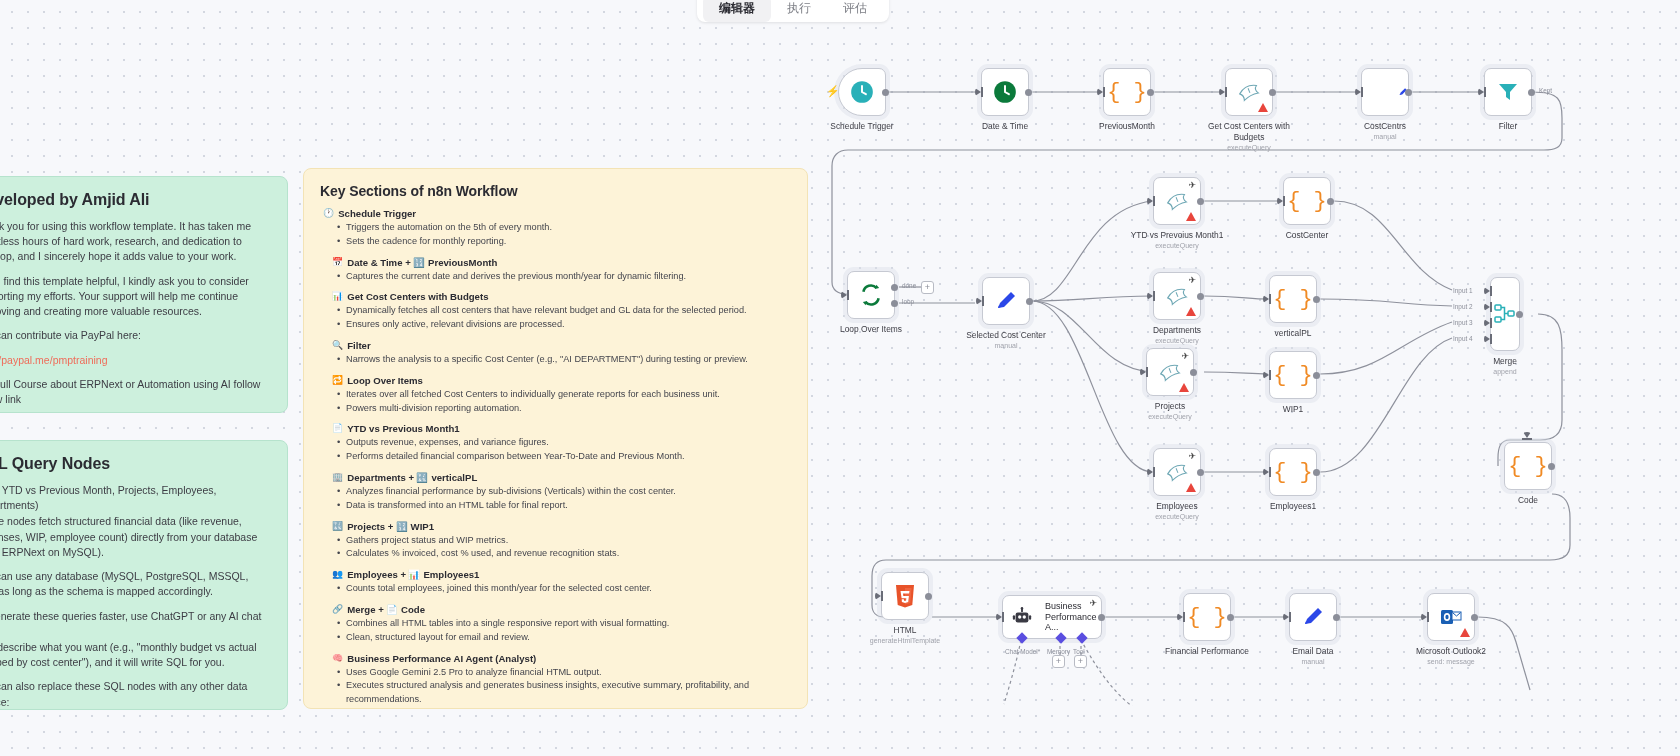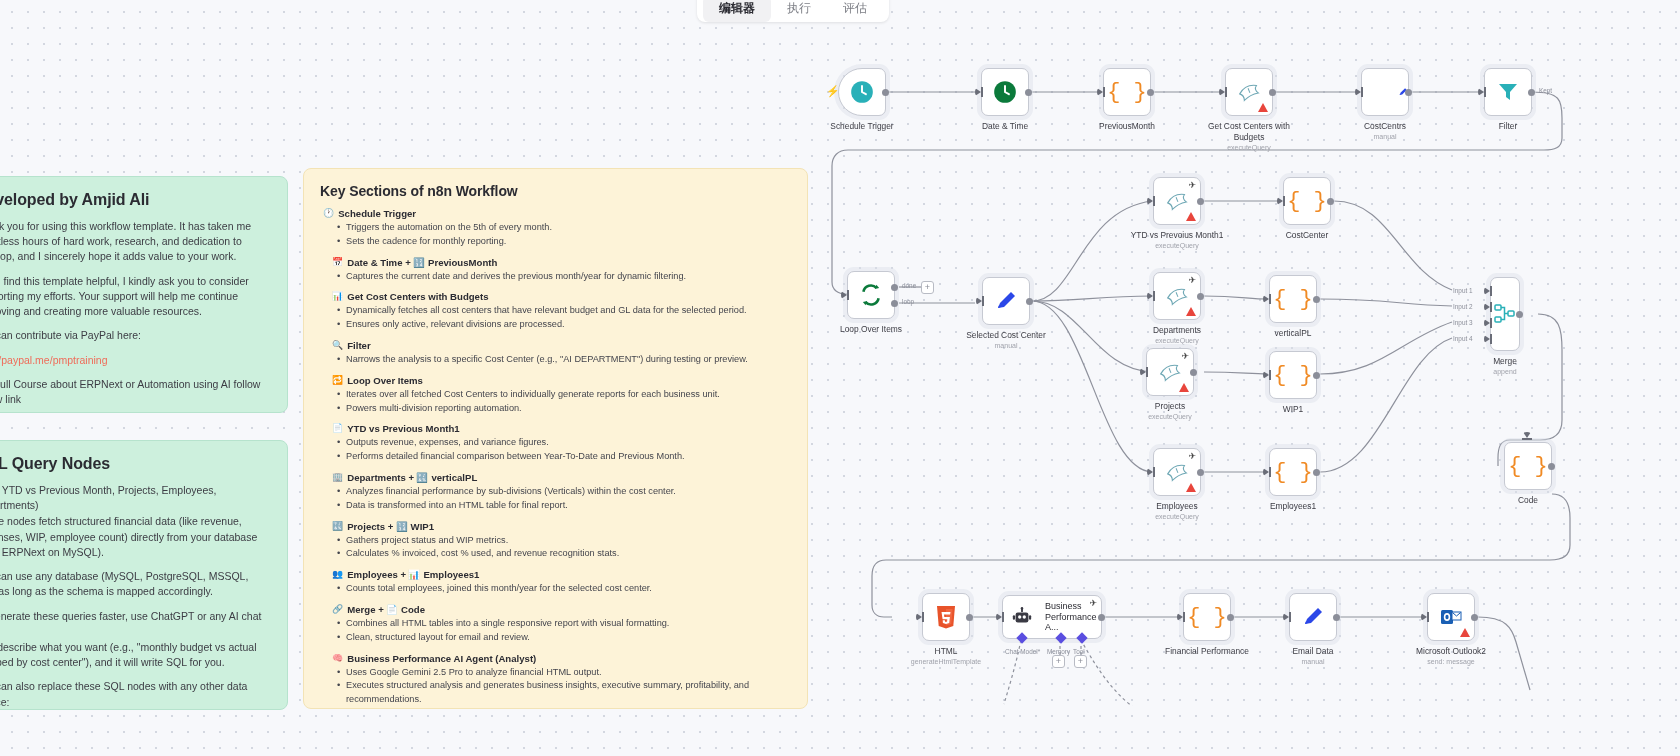--- a/index.html
+++ b/index.html
@@ -586,21 +586,21 @@
     <span class="node-sub">append</span>
   </div>
 
   <div class="node sq" style="left:1504px; top:442px;">
     <span style="color:#f08a24;font-size:22px;font-family:'Liberation Mono',monospace;">{ }</span>
     <span class="port in" style="left:50%; top:-8px; margin-left:-4px; transform:rotate(90deg);"></span>
     <span class="port out"></span>
     <span class="node-label">Code</span>
   </div>
 
-  <div class="node sq" style="left:881px; top:593px;margin-left:41px;">
+  <div class="node sq" style="left:881px; top:572px;">
     <svg width="24" height="26" viewBox="0 0 24 26">
       <path d="M3 2 H21 L19.3 22 L12 24.5 L4.7 22 Z" fill="#e8532a"></path>
       <path d="M12 5 V21.6 L17.3 20 L18.6 5 Z" fill="#f0653f"></path>
       <path d="M7.5 8 H16.5 L16.1 10.5 H10 L10.3 13 H15.9 L15.2 19 L12 20 L8.9 19 L8.7 16.2 H10.9 L11 17.6 L12 17.9 L13.1 17.6 L13.3 15.3 H8.6 Z" fill="#fff"></path>
     </svg>
     <span class="port in"></span>
     <span class="port out"></span>
     <span class="node-label">HTML</span>
     <span class="node-sub">generateHtmlTemplate</span>
   </div>

